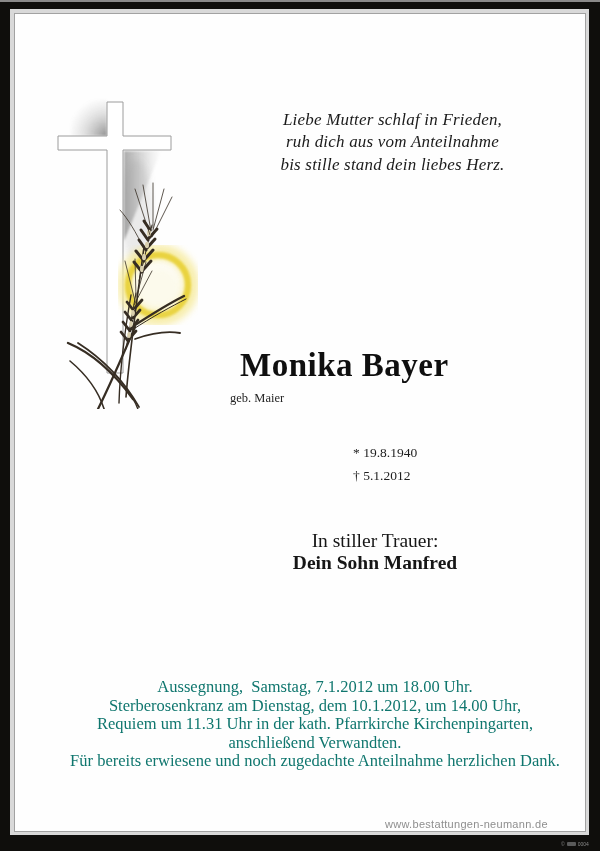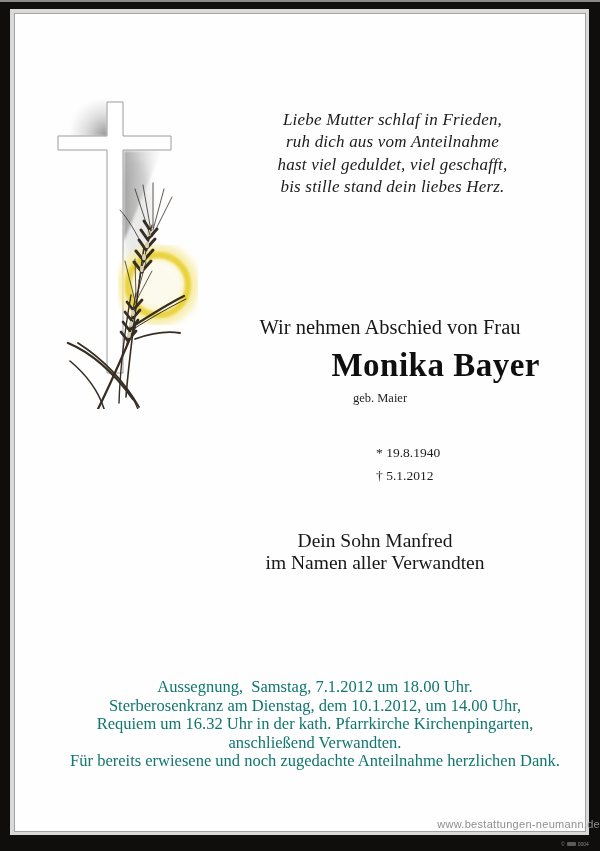--- a/index.html
+++ b/index.html
@@ -14,33 +14,33 @@
   .card{
     position:absolute;left:14px;top:13px;right:14px;bottom:19px;
     background:#fefefe;border:1px solid #a2a2a2;
   }
   .abs{position:absolute;}
   
   .poem{left:225px;top:95px;width:305px;text-align:center;
         font-style:italic;font-size:17px;line-height:22.3px;color:#1b1b1b;letter-spacing:.2px;}
   
   .intro{left:225px;top:302px;width:300px;text-align:center;font-size:20.5px;color:#161616;}
-  .name{left:225px;top:334px;width:300px;text-align:right;
+  .name{left:225px;top:334px;width:300px;text-align:left;
         font-size:33px;font-weight:bold;letter-spacing:.5px;color:#0f0f0f;line-height:1.05;}
-  .maiden{left:215px;top:377px;width:300px;text-align:center;font-size:12.5px;color:#242424;}
-  .dates{left:338px;top:428px;font-size:13.5px;line-height:22.5px;color:#1e1e1e;margin-left:23px;}
+  .maiden{left:215px;top:377px;width:300px;font-size:12.5px;color:#242424;}
+  .dates{left:338px;top:428px;font-size:13.5px;line-height:22.5px;color:#1e1e1e;}
   
   .mourning{left:210px;top:516px;width:300px;text-align:center;
             font-size:19.5px;line-height:21.5px;color:#161616;}
-  .mourning .bold{font-weight:normal;}
+  .mourning .bold{font-weight:bold;}
   
   .service{left:40px;top:664px;width:520px;text-align:center;
            font-size:16.5px;line-height:18.6px;color:#0f766e;}
   
-  .website{left:370px;top:804px;width:215px;text-align:right;
+  .website{left:370px;top:804px;width:215px;text-align:left;
            font-family:"Liberation Sans","DejaVu Sans",sans-serif;
            font-size:11px;color:#8e8e8e;letter-spacing:.3px;}
   .imprint{left:546px;top:827px;display:flex;align-items:center;gap:2px;
            font-family:"Liberation Sans","DejaVu Sans",sans-serif;
            font-size:5px;color:#8a8a8a;}
   .printer-mark{display:inline-block;width:9px;height:4px;background:#5a5a5a;border-radius:1px;}
   .artwork{left:25px;top:75px;width:195px;height:320px;}
 </style>
 </head>
 <body>
@@ -146,42 +146,40 @@
             <path d="M96,208 L95,170"></path>
           <path d="M97,206 L106,173"></path>
             <path d="M94,216 L112,182"></path>
         </g>
       </g>
     </svg>
 
     <div class="abs poem">
       <div>Liebe Mutter schlaf in Frieden,</div>
       <div>ruh dich aus vom Anteilnahme</div>
-      <div>hast viel geduldet, viel geschafft,</div>
       <div>bis stille stand dein liebes Herz.</div>
     </div>
 
-    <div class="abs intro">Wir nehmen Abschied von Frau</div>
     <div class="abs name">Monika Bayer</div>
     <div class="abs maiden">geb. Maier</div>
 
     <div class="abs dates">
       <div>* 19.8.1940</div>
       <div>† 5.1.2012</div>
     </div>
 
     <div class="abs mourning">
+      <div>In stiller Trauer:</div>
       <div class="bold">Dein Sohn Manfred</div>
-      <div>im Namen aller Verwandten</div>
     </div>
 
     <div class="abs service">
       <div>Aussegnung,&nbsp; Samstag, 7.1.2012 um 18.00 Uhr.</div>
       <div>Sterberosenkranz am Dienstag, dem 10.1.2012, um 14.00 Uhr,</div>
-      <div>Requiem um 16.32 Uhr in der kath. Pfarrkirche Kirchenpingarten,</div>
+      <div>Requiem um 11.31 Uhr in der kath. Pfarrkirche Kirchenpingarten,</div>
       <div>anschließend Verwandten.</div>
       <div>Für bereits erwiesene und noch zugedachte Anteilnahme herzlichen Dank.</div>
     </div>
 
     <div class="abs website">www.bestattungen-neumann.de</div>
     <div class="abs imprint">
       <span>©</span>
       <span class="printer-mark"></span>
       <span>0004</span>
     </div>

